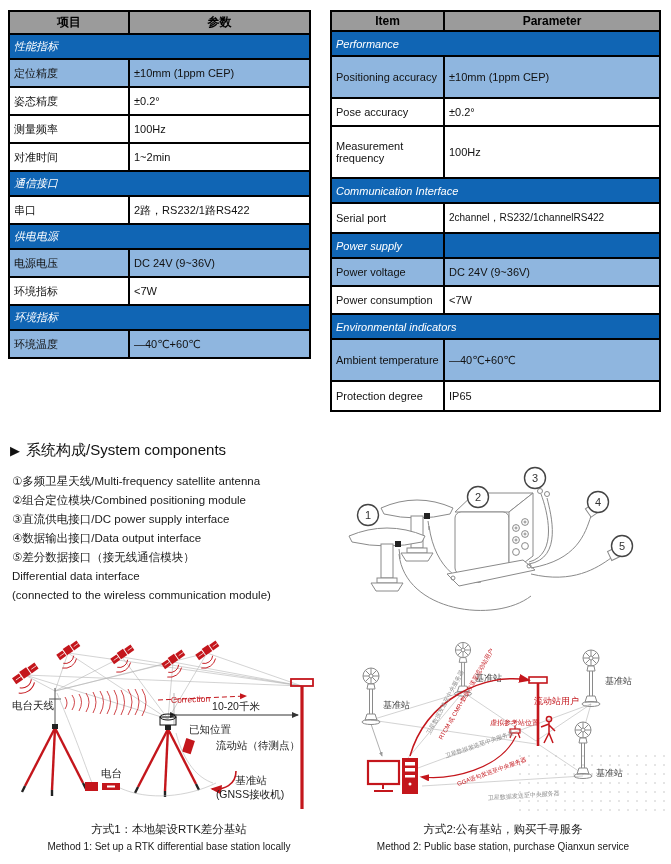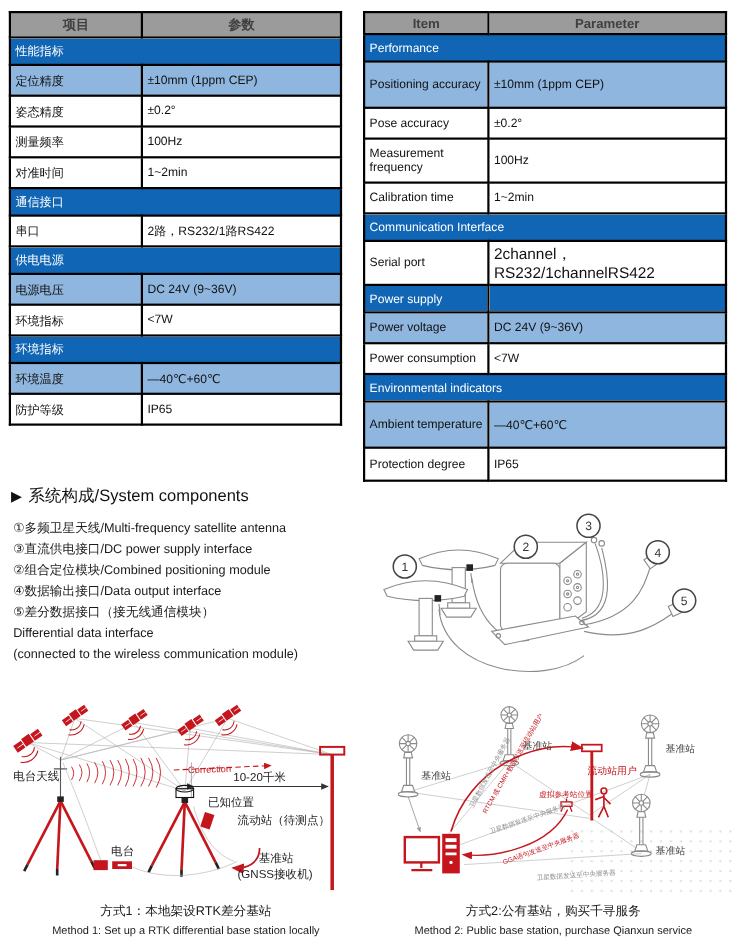--- a/index.html
+++ b/index.html
@@ -6,22 +6,22 @@
     --header-gray:#9B9B9B; --section-blue:#1065B4; --highlight-blue:#8FB6DF;
     --diagram-red:#C4161C; --line-gray:#B5B5B5;
   }
   *{box-sizing:border-box;margin:0;padding:0}
   body{background:#e8e8e8;font-family:"Liberation Sans","DejaVu Sans",sans-serif;}
   .page{position:relative;width:671px;height:864px;background:#ffffff;overflow:hidden;}
 
   
   .spec{position:absolute;border-collapse:collapse;table-layout:fixed;font-size:11px;color:#111;}
   .spec td{border:2px solid #000;padding:2px 4px;vertical-align:middle;background:#fff;overflow:hidden;}
-  .spec tr.hdr td{background:var(--header-gray);color:#404040;font-weight:bold;text-align:center;font-size:12px;}
-  .spec tr.sec td{background:var(--section-blue);color:#fff;}
+  .spec tr.hdr td{background:var(--header-gray);color:#000000;font-weight:bold;text-align:center;font-size:12px;}
+  .spec tr.sec td{background:var(--section-blue);color:#fff;font-style:italic;}
   .spec tr.hl td{background:var(--highlight-blue);}
   #cn-table{left:8px;top:10px;width:303px;}
   #en-table{left:330px;top:10px;width:331px;}
   #cn-table td:first-child{width:120px;}
   #en-table td:first-child{width:113px;margin-top:25px;}
 
   
   .sec-title{position:absolute;left:10px;top:441px;font-size:15px;font-weight:normal;color:#111;}
   .sec-title .tri{font-size:13px;margin-right:6px;}
   .comp-list{position:absolute;left:12px;top:472px;font-size:11.5px;color:#1a1a1a;line-height:19px;width:320px;}
@@ -96,58 +96,50 @@
           <td>环境指标</td>
           <td>&lt;7W</td>
         </tr>
     <tr class="sec" style="height:25px">
           <td colspan="2">环境指标</td>
         </tr>
     <tr class="hl" style="height:28px">
           <td>环境温度</td>
           <td>—40℃+60℃</td>
         </tr>
-    <tr style="height:28px">
-          <td>防护等级</td>
-          <td>IP65</td>
-        </tr>
   </tbody>
     </table>
 
   <table class="spec" id="en-table">
     <tbody>
         <tr class="hdr">
       <td>Item</td>
       <td>Parameter</td>
     </tr>
     <tr class="sec" style="height:25px">
           <td colspan="2">Performance</td>
         </tr>
     <tr class="hl" style="height:42px">
           <td>Positioning accuracy</td>
           <td>±10mm (1ppm CEP)</td>
         </tr>
     <tr style="height:28px">
           <td>Pose accuracy</td>
           <td>±0.2°</td>
         </tr>
-    <tr style="height:40px">
+    <tr style="height:52px">
           <td>Measurement frequency</td>
           <td>100Hz</td>
         </tr>
-    <tr style="height:28px">
-          <td>Calibration time</td>
-          <td>1~2min</td>
-        </tr>
     <tr class="sec" style="height:25px">
           <td colspan="2">Communication Interface</td>
         </tr>
     <tr style="height:30px">
           <td>Serial port</td>
-          <td style="font-size:14px">2channel，RS232/1channelRS422</td>
+          <td style="font-size:10px">2channel，RS232/1channelRS422</td>
         </tr>
     <tr class="sec" style="height:25px">
           <td>Power supply</td>
           <td></td>
         </tr>
     <tr class="hl" style="height:28px">
           <td>Power voltage</td>
           <td>DC 24V (9~36V)</td>
         </tr>
     <tr style="height:28px">
@@ -166,22 +158,22 @@
           <td>IP65</td>
         </tr>
   </tbody>
     </table>
 
   <div class="sec-title">
     <span class="tri">▶</span><span>系统构成/System components</span>
   </div>
   <div class="comp-list">
     <div>①多频卫星天线/Multi-frequency satellite antenna</div>
+    <div>②组合定位模块/Combined positioning module</div>
     <div>③直流供电接口/DC power supply interface</div>
-    <div>②组合定位模块/Combined positioning module</div>
     <div>④数据输出接口/Data output interface</div>
     <div>⑤差分数据接口（接无线通信模块）</div>
     <div>Differential data interface</div>
     <div>(connected to the wireless communication module)</div>
   </div>
 
   <svg style="left:335px;top:462px" width="336" height="160" viewBox="0 0 336 160">
 
     <g transform="translate(82,50)">
       <path class="dline" d="M-36,-4 Q0,-20 36,-4 L33,2 Q0,10 -33,2 Z"></path>

